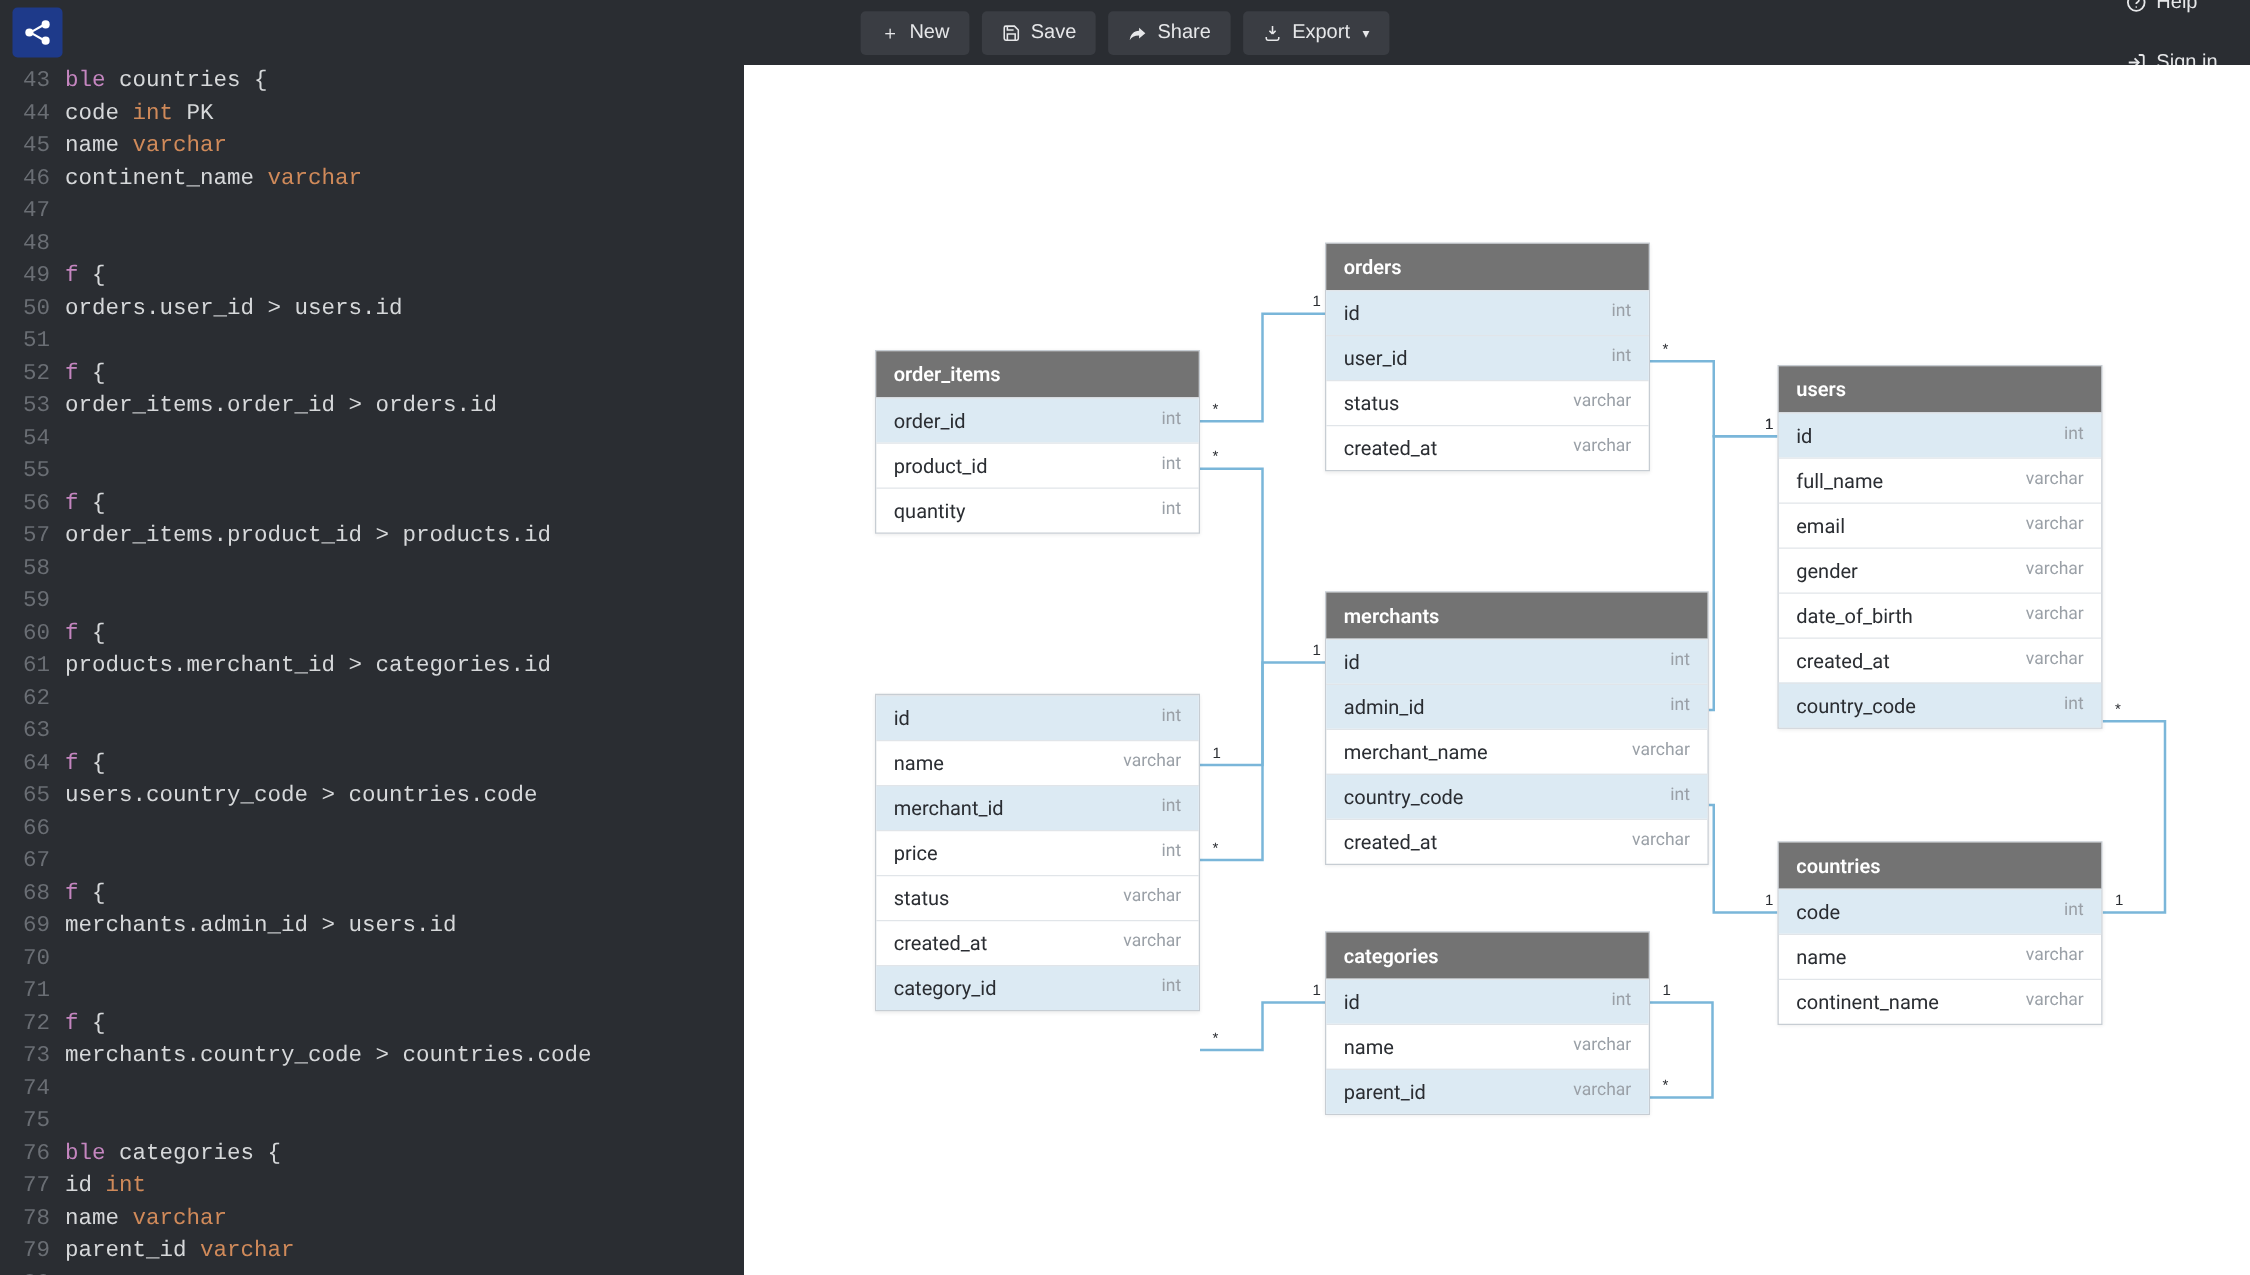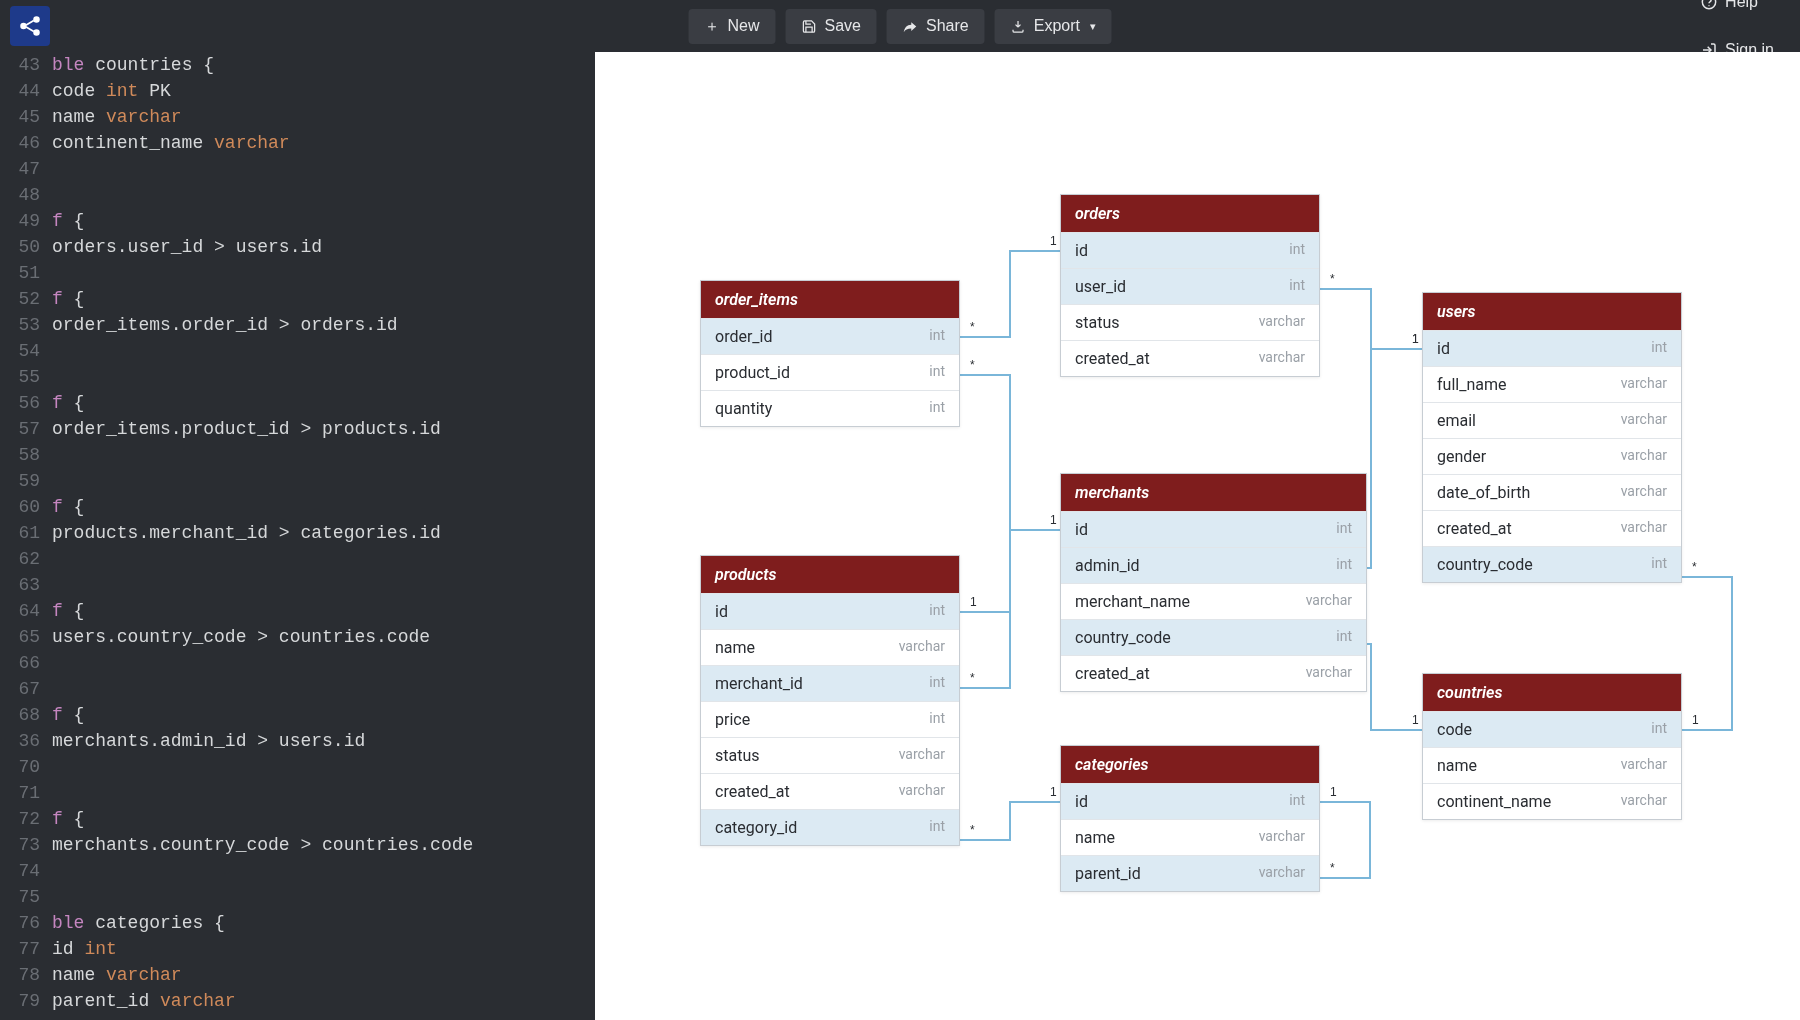--- a/index.html
+++ b/index.html
@@ -114,25 +114,24 @@
   font-family: -apple-system, sans-serif;
 }
 .table {
   position: absolute;
   background: #fff;
   border: 1px solid #c7cdd3;
   box-shadow: 0 1px 3px rgba(0,0,0,0.08);
   font-size: 16px;
 }
 .table-header {
-  background: #7f1d1d;
+  background: #737373;
   color: #fff;
   font-weight: 600;
   padding: 9px 14px;
-  font-style: italic;
 }
 .table-row {
   display: flex;
   justify-content: space-between;
   padding: 8px 14px;
   border-top: 1px solid #e1e5e9;
   color: #2a2d32;
 }
 .table-row.hl { background: #dceaf3; }
 .col-name {}
@@ -311,21 +310,21 @@
         </div>
         <div class="code-line">
           <div class="gutter">67</div>
           <div class="code"></div>
         </div>
         <div class="code-line">
           <div class="gutter">68</div>
           <div class="code"><span class="kw">f </span><span class="brace">{</span></div>
         </div>
         <div class="code-line">
-          <div class="gutter">36</div>
+          <div class="gutter">69</div>
           <div class="code"><span class="id">merchants.admin_id </span><span class="op">&gt; </span><span class="id">users.id</span></div>
         </div>
         <div class="code-line">
           <div class="gutter">70</div>
           <div class="code"></div>
         </div>
         <div class="code-line">
           <div class="gutter">71</div>
           <div class="code"></div>
         </div>
@@ -407,21 +406,20 @@
           <div class="table-row">
             <span class="col-name">product_id</span>
             <span class="col-type">int</span>
           </div>
           <div class="table-row">
             <span class="col-name">quantity</span>
             <span class="col-type">int</span>
           </div>
         </div>
         <div class="table" style="left: 105px; top: 503px; width: 260px;">
-          <div class="table-header">products</div>
           <div class="table-row hl">
             <span class="col-name">id</span>
             <span class="col-type">int</span>
           </div>
           <div class="table-row">
             <span class="col-name">name</span>
             <span class="col-type">varchar</span>
           </div>
           <div class="table-row hl">
             <span class="col-name">merchant_id</span>

